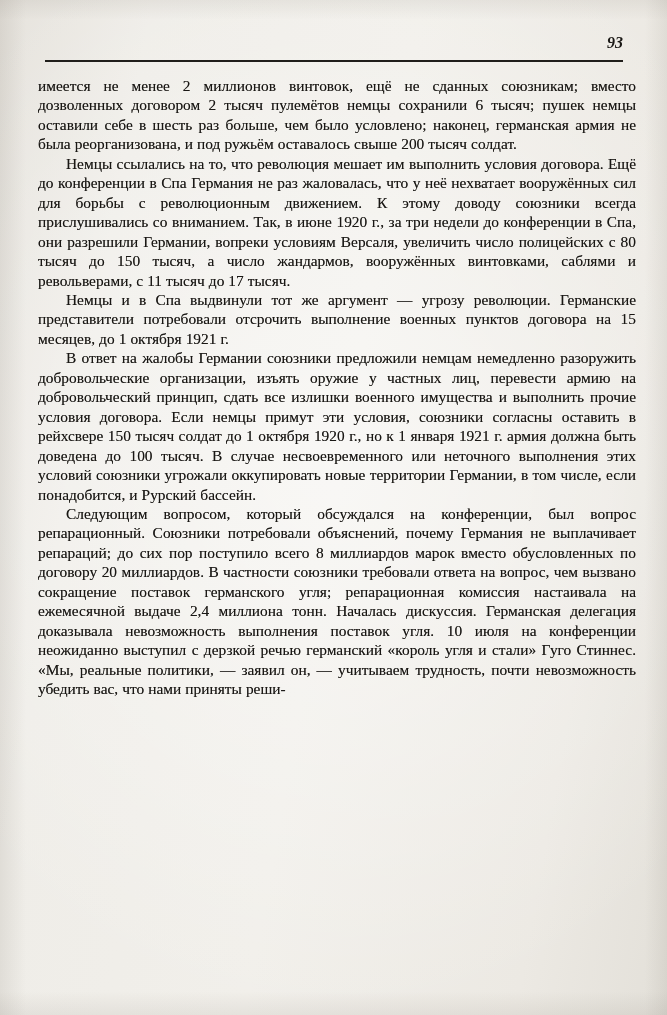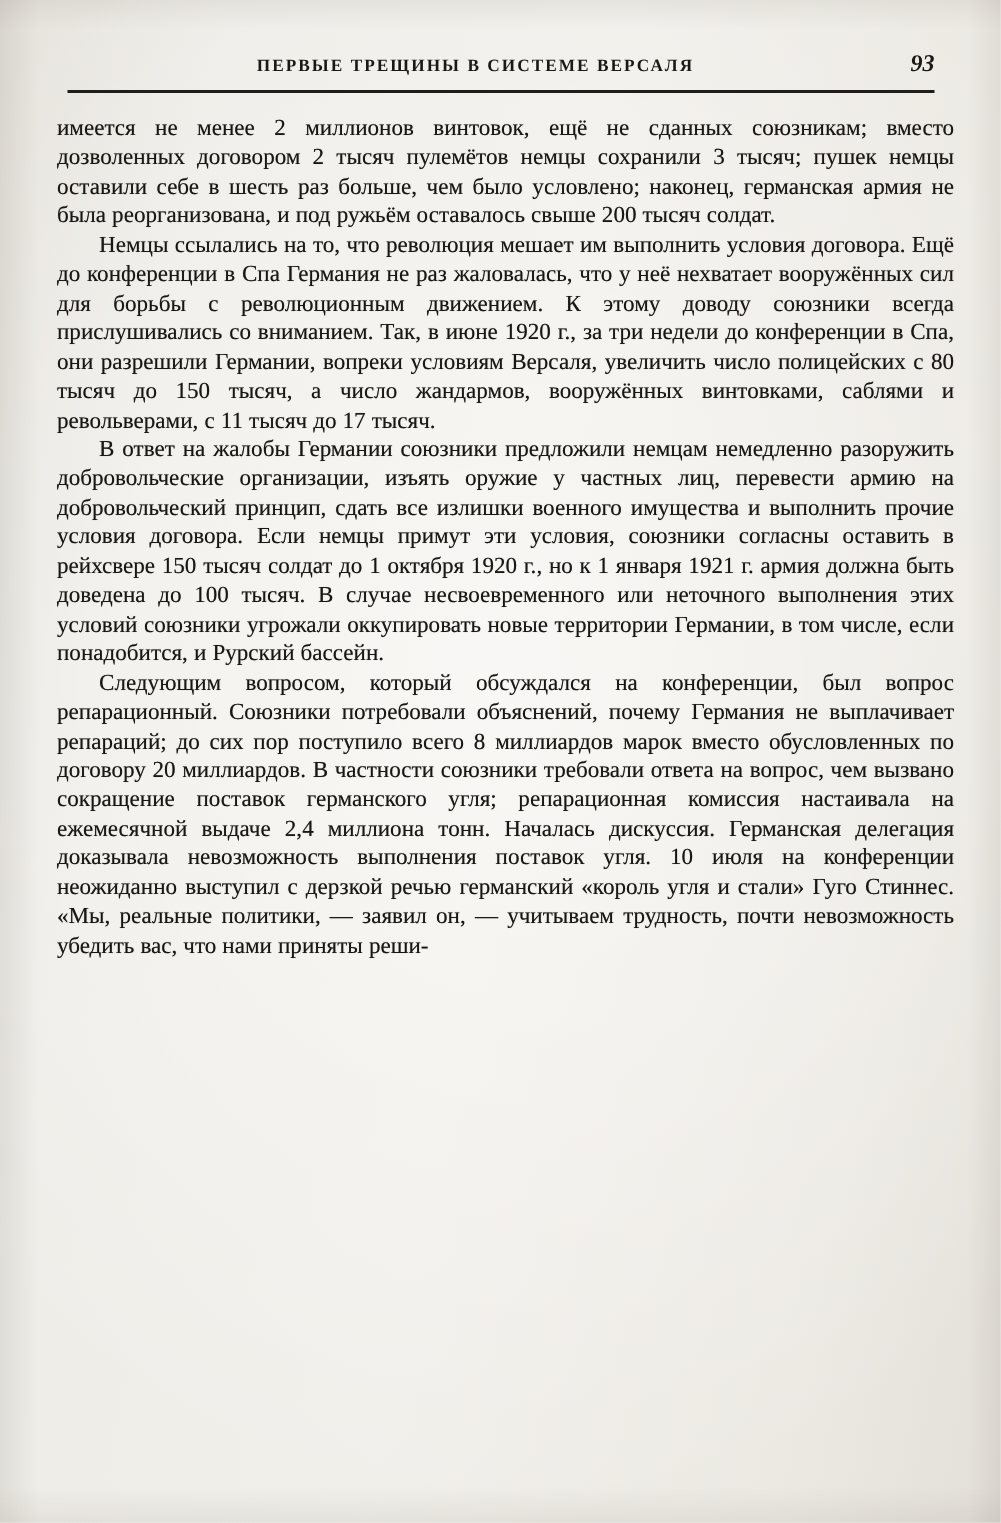--- a/index.html
+++ b/index.html
@@ -108,26 +108,26 @@
   p.last::after { content: ""; }
 </style>
 </head>
 <body>
 
 <div class="paper"></div>
 
 <div class="page">
 
   <div class="running-head">
-    <div class="rh-title">ПЕРВЫЕ ТРЕЩИНЫ В СИСТЕМЕ ВЕРСАЛЯ</div>
     <div class="rh-folio">93</div>
   </div>
 
   <div class="rule"></div>
 
   <div class="textblock">
-    <p class="first">имеется не менее 2 миллионов винтовок, ещё не сданных союзникам; вместо дозволенных договором 2 тысяч пулемётов немцы сохранили 3 тысяч; пушек немцы оставили себе в шесть раз больше, чем было условлено; наконец, германская армия не была реорганизована, и под ружьём оставалось свыше 200 тысяч солдат.</p>
+    <p class="first">имеется не менее 2 миллионов винтовок, ещё не сданных союзникам; вместо дозволенных договором 2 тысяч пулемётов немцы сохранили 6 тысяч; пушек немцы оставили себе в шесть раз больше, чем было условлено; наконец, германская армия не была реорганизована, и под ружьём оставалось свыше 200 тысяч солдат.</p>
     <p>Немцы ссылались на то, что революция мешает им выполнить условия договора. Ещё до конференции в Спа Германия не раз жаловалась, что у неё нехватает вооружённых сил для борьбы с революционным движением. К этому доводу союзники всегда прислушивались со вниманием. Так, в июне 1920 г., за три недели до конференции в Спа, они разрешили Германии, вопреки условиям Версаля, увеличить число полицейских с 80 тысяч до 150 тысяч, а число жандармов, вооружённых винтовками, саблями и револьверами, с 11 тысяч до 17 тысяч.</p>
+    <p>Немцы и в Спа выдвинули тот же аргумент — угрозу революции. Германские представители потребовали отсрочить выполнение военных пунктов договора на 15 месяцев, до 1 октября 1921 г.</p>
     <p>В ответ на жалобы Германии союзники предложили немцам немедленно разоружить добровольческие организации, изъять оружие у частных лиц, перевести армию на добровольческий принцип, сдать все излишки военного имущества и выполнить прочие условия договора. Если немцы примут эти условия, союзники согласны оставить в рейхсвере 150 тысяч солдат до 1 октября 1920 г., но к 1 января 1921 г. армия должна быть доведена до 100 тысяч. В случае несвоевременного или неточного выполнения этих условий союзники угрожали оккупировать новые территории Германии, в том числе, если понадобится, и Рурский бассейн.</p>
     <p class="last">Следующим вопросом, который обсуждался на конференции, был вопрос репарационный. Союзники потребовали объяснений, почему Германия не выплачивает репараций; до сих пор поступило всего 8 миллиардов марок вместо обусловленных по договору 20 миллиардов. В частности союзники требовали ответа на вопрос, чем вызвано сокращение поставок германского угля; репарационная комиссия настаивала на ежемесячной выдаче 2,4 миллиона тонн. Началась дискуссия. Германская делегация доказывала невозможность выполнения поставок угля. 10 июля на конференции неожиданно выступил с дерзкой речью германский «король угля и стали» Гуго Стиннес. «Мы, реальные политики, — заявил он, — учитываем трудность, почти невозможность убедить вас, что нами приняты реши-</p>
   </div>
 
 </div>
 
 </body></html>

